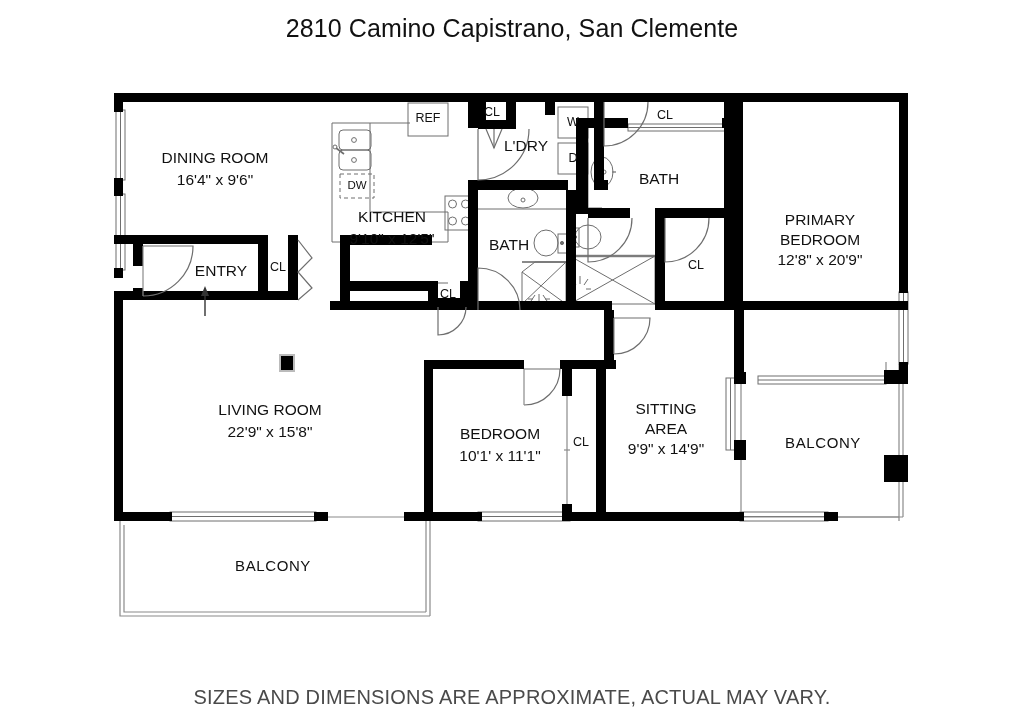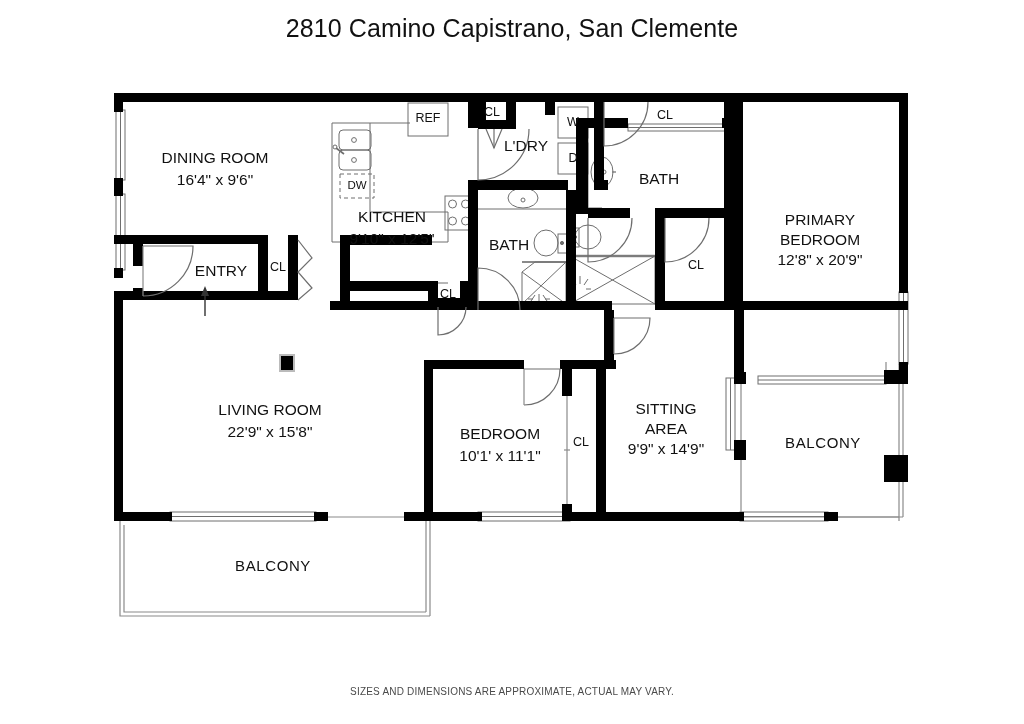--- a/index.html
+++ b/index.html
@@ -32,21 +32,21 @@
     font-weight: 400;
     letter-spacing: 0.1px;
     color: #111111;
   }
   #plan-footer {
     position: absolute;
     top: 686px;
     left: 0;
     width: 1024px;
     text-align: center;
-    font-size: 10px;
+    font-size: 20px;
     letter-spacing: 0.2px;
     color: #4a4a4a;
   }
   #plan-svg {
     position: absolute;
     top: 0;
     left: 0;
   }
   .rm-label {
     font-family: "Liberation Sans", sans-serif;

